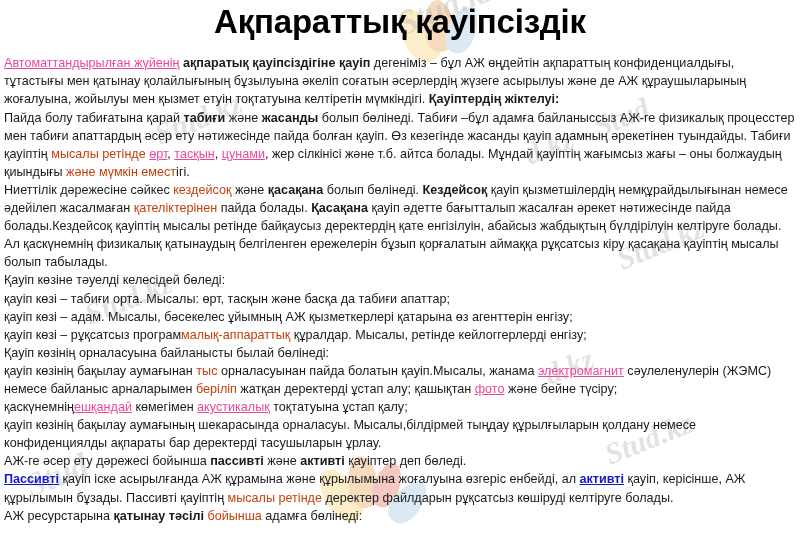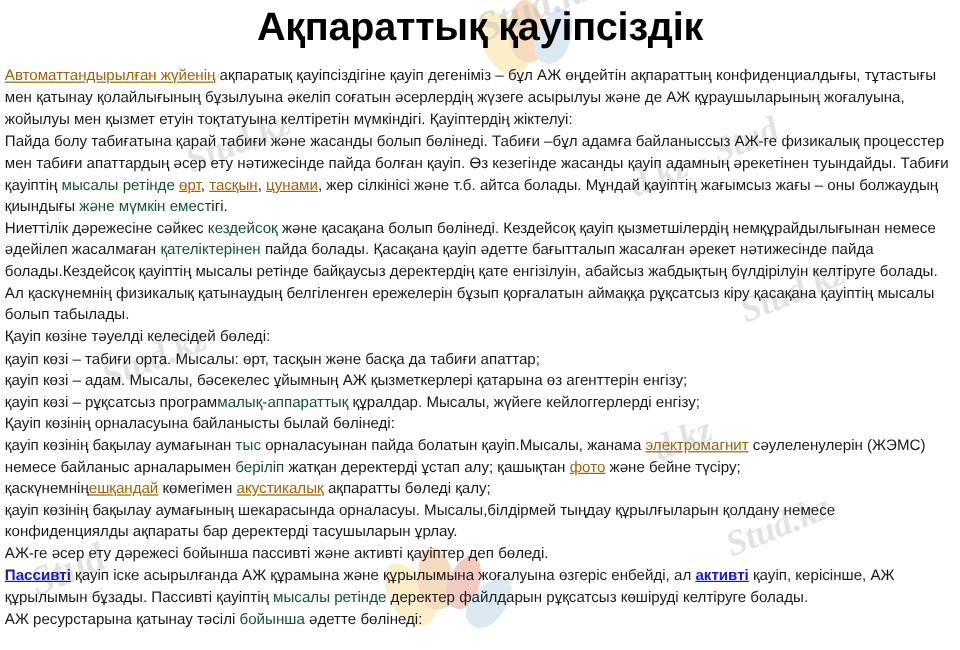--- a/index.html
+++ b/index.html
@@ -91,31 +91,31 @@
     padding: 0 4px 0 4px;
     font-size: 12.6px;
     line-height: 18.1px;
   }
 
   .para {
     margin: 0;
     padding: 0;
   }
 
-  .b   { font-weight: 400; }
+  .b   { font-weight: 700; }
   .lnk {
-    color: #a16207;
+    color: #ec4899;
     text-decoration: underline;
   }
   .lnk-b {
     color: #1818c8;
     text-decoration: underline;
     font-weight: 700;
   }
-  .dim { color: #14532d; }
+  .dim { color: #c2410c; }
 </style>
 </head>
 <body>
 
 <div id="watermark-layer">
   <div class="wm-logo" style="left:398px; top:0px; width:90px; height:72px;">
     <span class="pet-y" style="left:4px; top:6px; transform:rotate(-32deg);"></span>
     <span class="pet-o" style="left:26px; top:0px; transform:rotate(-6deg);"></span>
     <span class="pet-b" style="left:50px; top:6px; transform:rotate(22deg);"></span>
   </div>
@@ -139,23 +139,23 @@
 
   <h1 id="page-title">Ақпараттық қауіпсіздік</h1>
 
   <div id="body-text">
       <div class="para"><a class="lnk" href="#">Автоматтандырылған жүйенің</a><span> </span><span class="b">ақпаратық қауіпсіздігіне қауіп</span><span> дегеніміз – бұл АЖ өңдейтін ақпараттың конфиденциалдығы, тұтастығы мен қатынау қолайлығының бұзылуына әкеліп соғатын әсерлердің жүзеге асырылуы және де АЖ құраушыларының жоғалуына, жойылуы мен қызмет етуін тоқтатуына келтіретін мүмкіндігі. </span><span class="b">Қауіптердің жіктелуі:</span></div>
       <div class="para"><span>Пайда болу табиғатына қарай </span><span class="b">табиғи</span><span> және </span><span class="b">жасанды</span><span> болып бөлінеді. Табиғи –бұл адамға байланыссыз АЖ-ге физикалық процесстер мен табиғи апаттардың әсер ету нәтижесінде пайда болған қауіп. Өз кезегінде жасанды қауіп адамның әрекетінен туындайды. Табиғи қауіптің </span><span class="dim">мысалы ретінде</span><span> </span><a class="lnk" href="#">өрт</a><span>, </span><a class="lnk" href="#">тасқын</a><span>, </span><a class="lnk" href="#">цунами</a><span>, жер сілкінісі және т.б. айтса болады. Мұндай қауіптің жағымсыз жағы – оны болжаудың қиындығы </span><span class="dim">және мүмкін емест</span><span>ігі.</span></div>
       <div class="para"><span>Ниеттілік дәрежесіне сәйкес </span><span class="dim">кездейсоқ</span><span> және </span><span class="b">қасақана</span><span> болып бөлінеді. </span><span class="b">Кездейсоқ</span><span> қауіп қызметшілердің немқұрайдылығынан немесе әдейілеп жасалмаған </span><span class="dim">қателіктерінен</span><span> пайда болады. </span><span class="b">Қасақана</span><span> қауіп әдетте бағытталып жасалған әрекет нәтижесінде пайда болады.Кездейсоқ қауіптің мысалы ретінде байқаусыз деректердің қате енгізілуін, абайсыз жабдықтың бүлдірілуін келтіруге болады. Ал қаскүнемнің физикалық қатынаудың белгіленген ережелерін бұзып қорғалатын аймаққа рұқсатсыз кіру қасақана қауіптің мысалы болып табылады.</span></div>
       <div class="para"><span>Қауіп көзіне тәуелді келесідей бөледі:</span></div>
       <div class="para"><span>қауіп көзі – табиғи орта. Мысалы: өрт, тасқын және басқа да табиғи апаттар;</span></div>
       <div class="para"><span>қауіп көзі – адам. Мысалы, бәсекелес ұйымның АЖ қызметкерлері қатарына өз агенттерін енгізу;</span></div>
-      <div class="para"><span>қауіп көзі – рұқсатсыз програм</span><span class="dim">малық-аппараттық</span><span> құралдар. Мысалы, жүйеге кейлоггерлерді енгізу;</span></div>
+      <div class="para"><span>қауіп көзі – рұқсатсыз програм</span><span class="dim">малық-аппараттық</span><span> құралдар. Мысалы, ретінде кейлоггерлерді енгізу;</span></div>
       <div class="para"><span>Қауіп көзінің орналасуына байланысты былай бөлінеді:</span></div>
       <div class="para"><span>қауіп көзінің бақылау аумағынан </span><span class="dim">тыс</span><span> орналасуынан пайда болатын қауіп.Мысалы, жанама </span><a class="lnk" href="#">электромагнит</a><span> сәулеленулерін (ЖЭМС) немесе байланыс арналарымен </span><span class="dim">беріліп</span><span> жатқан деректерді ұстап алу; қашықтан </span><a class="lnk" href="#">фото</a><span> және бейне түсіру;</span></div>
-      <div class="para"><span>қаскүнемнің</span><a class="lnk" href="#">ешқандай</a><span> көмегімен </span><a class="lnk" href="#">акустикалық</a><span> ақпаратты бөледі қалу;</span></div>
+      <div class="para"><span>қаскүнемнің</span><a class="lnk" href="#">ешқандай</a><span> көмегімен </span><a class="lnk" href="#">акустикалық</a><span> тоқтатуына ұстап қалу;</span></div>
       <div class="para"><span>қауіп көзінің бақылау аумағының шекарасында орналасуы. Мысалы,білдірмей тыңдау құрылғыларын қолдану немесе конфиденциялды ақпараты бар деректерді тасушыларын ұрлау.</span></div>
       <div class="para"><span>АЖ-ге әсер ету дәрежесі бойынша </span><span class="b">пассивті</span><span> және </span><span class="b">активті</span><span> қауіптер деп бөледі.</span></div>
       <div class="para"><a class="lnk-b" href="#">Пассивті</a><span> қауіп іске асырылғанда АЖ құрамына және құрылымына жоғалуына өзгеріс енбейді, ал </span><a class="lnk-b" href="#">активті</a><span> қауіп, керісінше, АЖ құрылымын бұзады. Пассивті қауіптің </span><span class="dim">мысалы ретінде</span><span> деректер файлдарын рұқсатсыз көшіруді келтіруге болады.</span></div>
-      <div class="para"><span>АЖ ресурстарына </span><span class="b">қатынау тәсілі</span><span> </span><span class="dim">бойынша</span><span> әдетте бөлінеді:</span></div>
+      <div class="para"><span>АЖ ресурстарына </span><span class="b">қатынау тәсілі</span><span> </span><span class="dim">бойынша</span><span> адамға бөлінеді:</span></div>
     </div>
 
 </div>
 
 </body></html>

